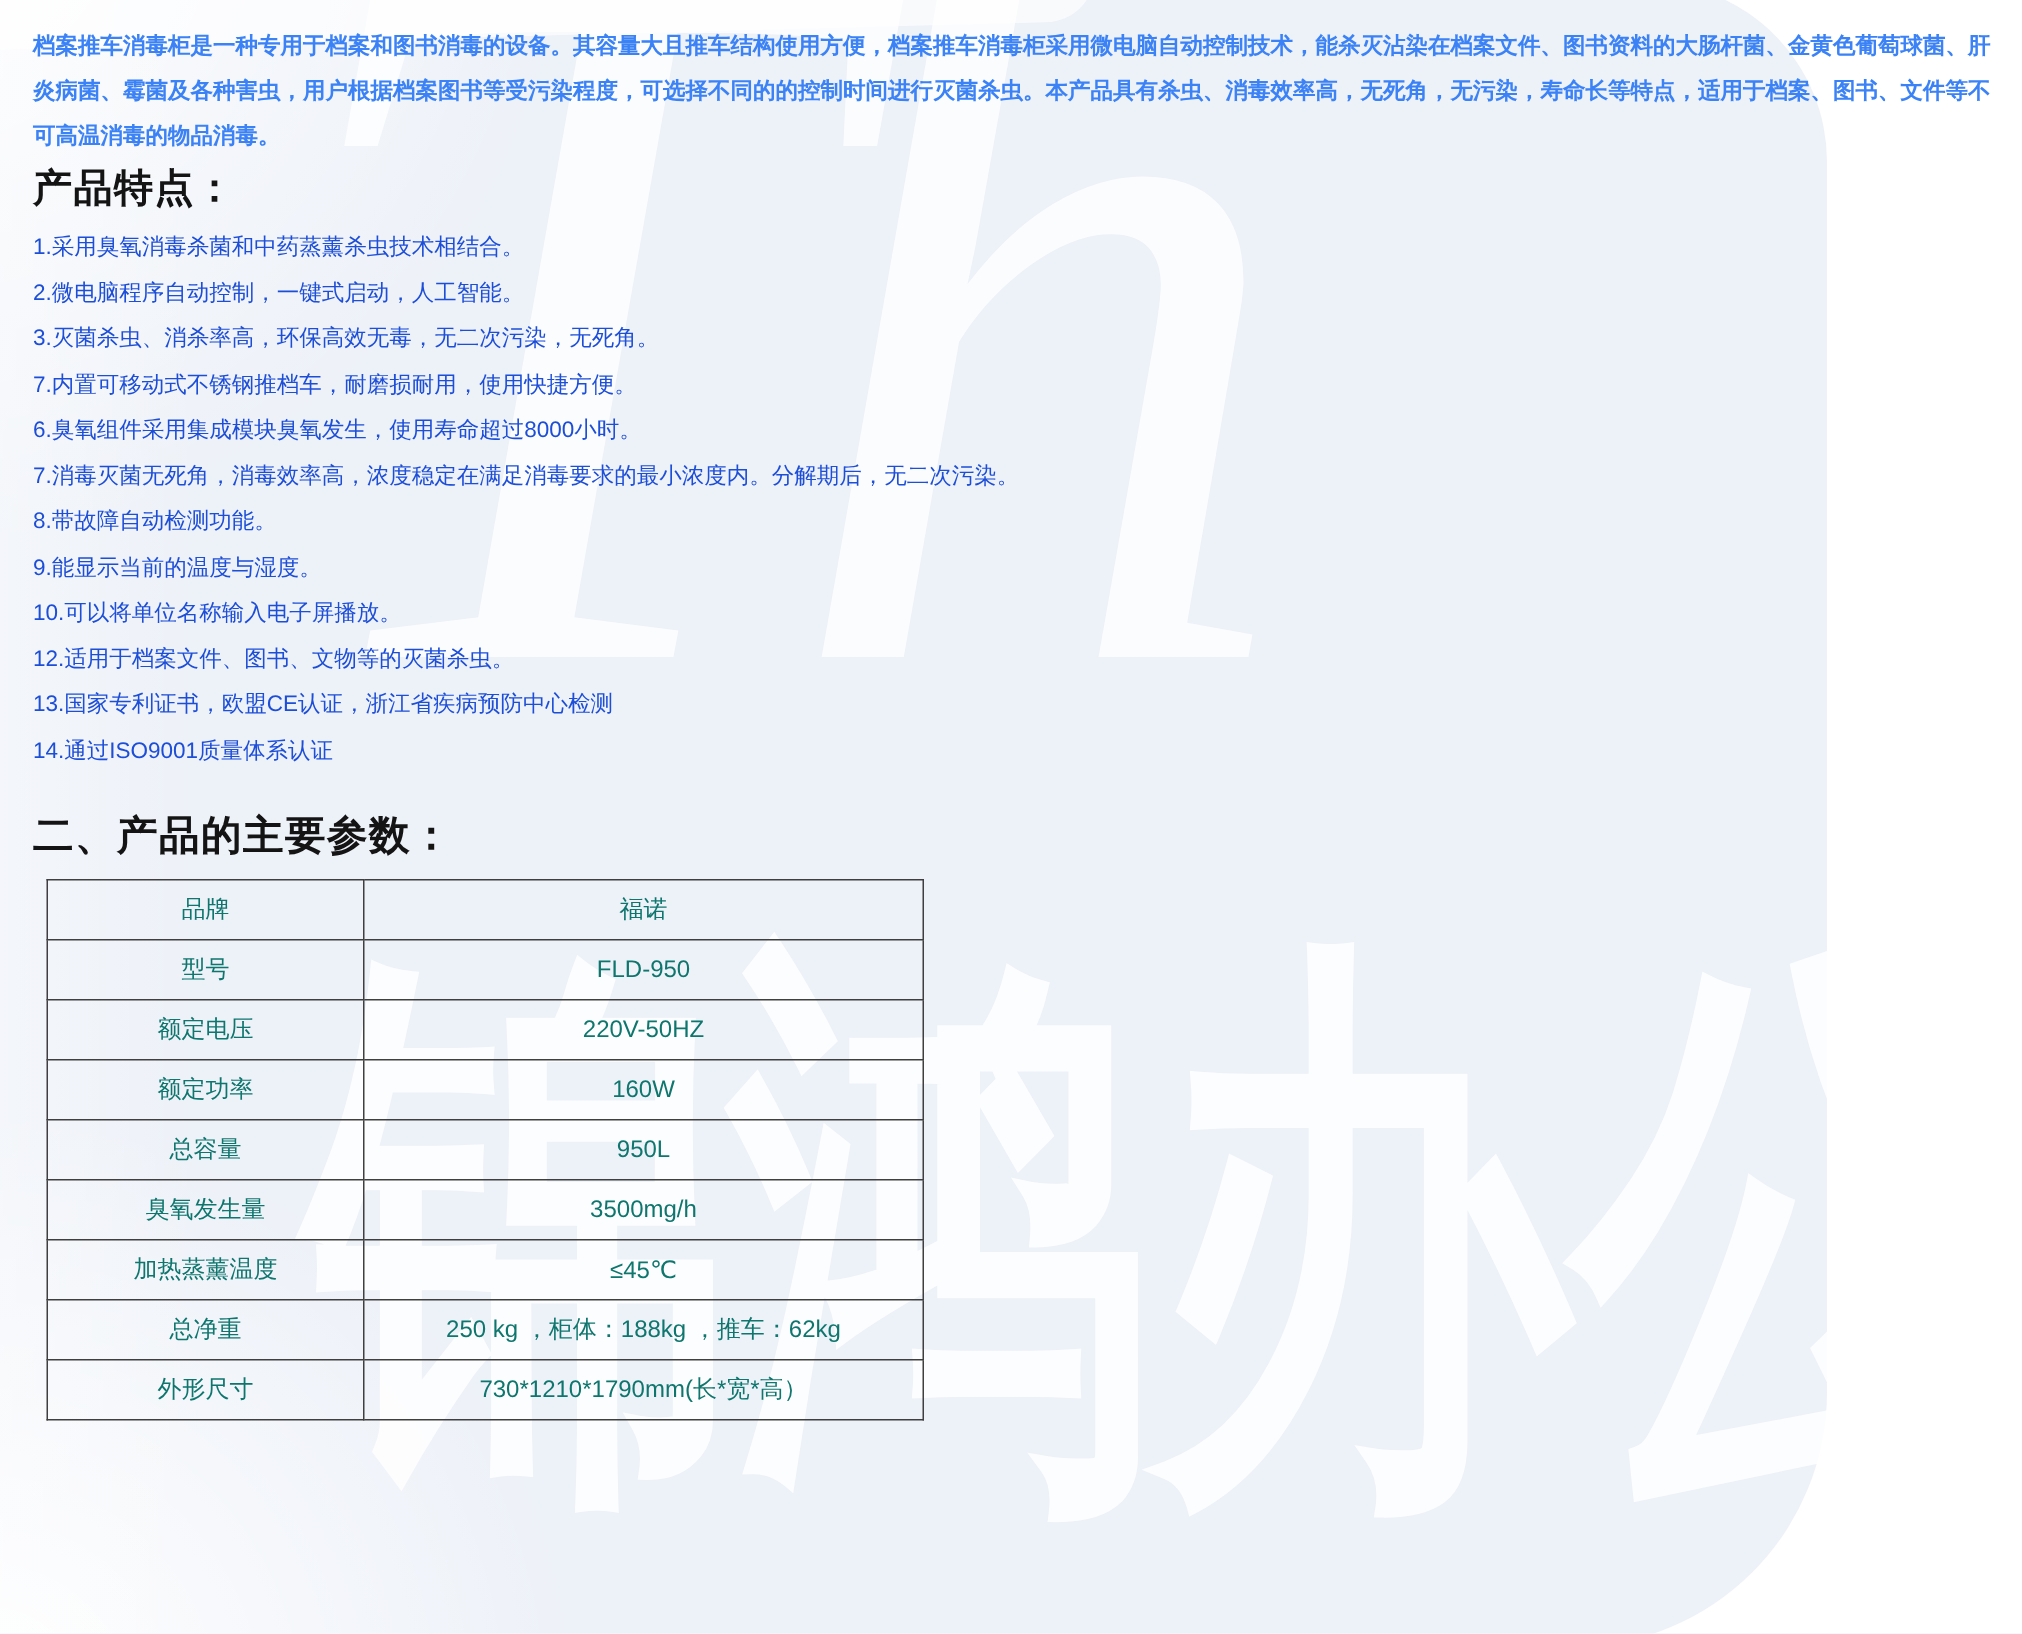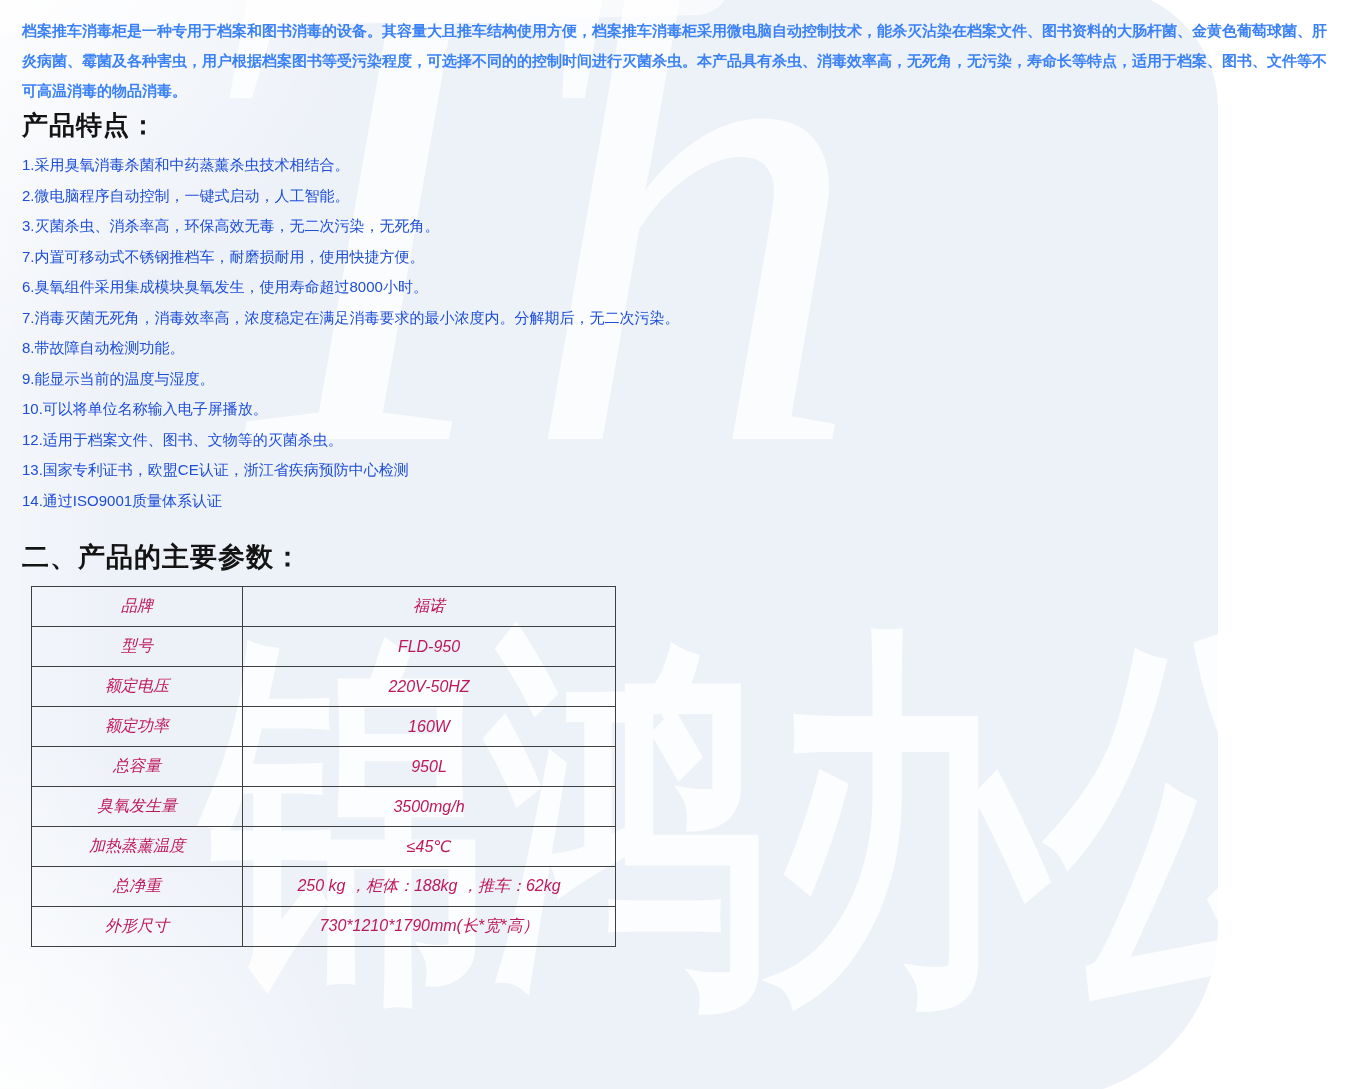--- a/index.html
+++ b/index.html
@@ -44,21 +44,21 @@
   h1.sec{
     margin:16px 0 0;font-size:27px;line-height:30px;font-weight:bold;color:#141414;
     letter-spacing:1px;
   }
   .intro{margin:16px 0 0;font-size:15px;line-height:30px;color:#3b82f6;font-weight:bold;}
   h2.feat-title{margin:4px 0 10px;font-size:26px;line-height:30px;font-weight:bold;color:#141414;letter-spacing:1px;}
   .feat{margin:0;font-size:15px;line-height:30.5px;color:#1d4ed8;}
   h1.sec2{margin:26px 0 14px;}
   table.spec{
     border-collapse:collapse;margin:0 0 0 9px;table-layout:fixed;width:560px;
-    font-size:16px;color:#be185d;background:transparent;font-style:italic;
+    font-size:16px;color:#0f766e;background:transparent;
   }
   table.spec td{
     border:1px solid #3f3f3f;height:39px;text-align:center;vertical-align:middle;
     padding:0 6px;background:transparent;
   }
   table.spec td.lbl{width:198px;}
   table.spec td.val{width:360px;}
 </style>
 </head>
 <body>

